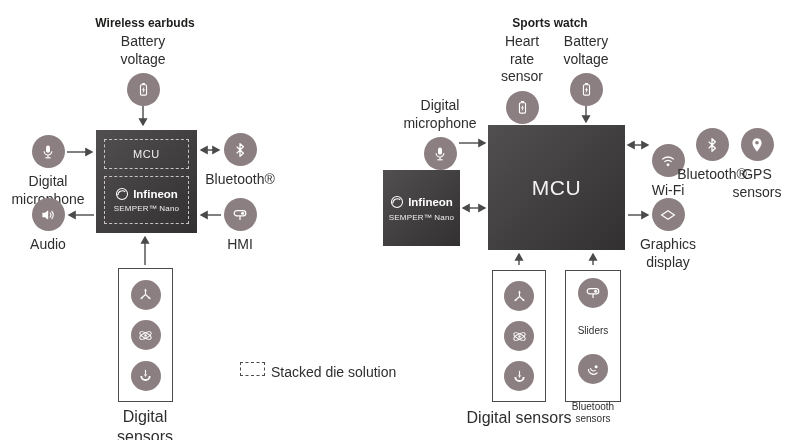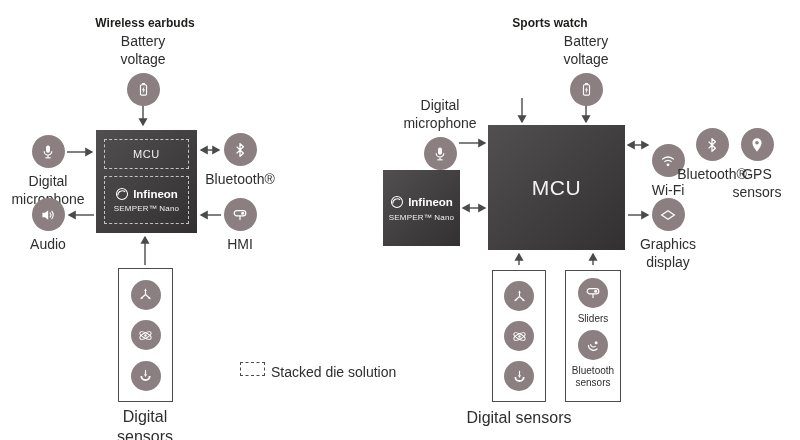--- a/index.html
+++ b/index.html
@@ -16,21 +16,21 @@
   .block { position:absolute; background:linear-gradient(135deg,#514f50 0%,#323031 100%); color:#fff; }
   .die { position:absolute; left:8px; right:8px; border:1px dashed #c9c2c4; }
   .die-mcu { top:9px; height:30px; display:flex; align-items:center; justify-content:center; font-size:11px; letter-spacing:.6px; color:#f1f1f1; }
   .die-semper { top:46px; bottom:9px; display:flex; flex-direction:column; align-items:center; justify-content:center; gap:3px; }
   .brandrow { display:flex; align-items:center; gap:4px; }
   .brand { font-size:11.5px; font-weight:bold; color:#fff; }
   .chip { font-size:8px; letter-spacing:.2px; color:#f1f1f1; }
   .mcu-big { display:flex; align-items:center; justify-content:center; font-size:21px; letter-spacing:.5px; color:#f2f2f2; }
   .semper-standalone { display:flex; flex-direction:column; align-items:center; justify-content:center; gap:4px; }
   .sensorbox { position:absolute; background:#fff; border:1.5px solid #4b4b4b; display:flex; flex-direction:column; align-items:center; justify-content:space-evenly; }
-  .sensorbox.labeled { justify-content:flex-start; padding:7px 2px; gap:5px; }
+  .sensorbox.labeled { justify-content:flex-start; padding:7px 2px; gap:17px; }
   .boxlabel { font-size:10px; color:#2e2e2e; text-align:center; line-height:1.2; }
   .legendbox { position:absolute; border:1.5px dashed #4b4b4b; background:#fff; }
   .legendtext { position:absolute; font-size:14px; color:#2e2e2e; white-space:nowrap; }
 </style>
 </head>
 <body>
 
 <div class="canvas">
 
   <svg class="arrows" width="800" height="440" viewBox="0 0 800 440">
@@ -157,20 +157,30 @@
         </svg>
     </div>
   </div>
   <div class="abs-label" style="left:100px;top:407px;width:90px">Digital sensors</div>
 
   <div class="legendbox" style="left:240px;top:362px;width:25px;height:14px"></div>
   <div class="legendtext" style="left:271px;top:364px">Stacked die solution</div>
 
   <div class="title" style="left:490px;top:8px;width:120px">Sports watch</div>
 
+  <div class="node" style="left:492px;top:33px;width:60px">
+    <div class="label">Heart rate sensor</div>
+    <div class="circle">
+      <svg width="17" height="17" viewBox="0 0 18 18">
+          <rect x="5.8" y="4" width="6.4" height="11" rx="1.2" fill="none" stroke="#fff" stroke-width="1.2"></rect>
+          <rect x="7.3" y="2.2" width="3.4" height="1.6" rx="0.5" fill="#fff"></rect>
+          <path d="M9.9 5.8 L7.3 9.9 H8.8 L8.1 13.2 L10.7 9 H9.2 Z" fill="#fff"></path>
+        </svg>
+    </div>
+  </div>
 
   <div class="node" style="left:556px;top:33px;width:60px">
     <div class="label">Battery voltage</div>
     <div class="circle">
       <svg width="17" height="17" viewBox="0 0 18 18">
           <rect x="5.8" y="4" width="6.4" height="11" rx="1.2" fill="none" stroke="#fff" stroke-width="1.2"></rect>
           <rect x="7.3" y="2.2" width="3.4" height="1.6" rx="0.5" fill="#fff"></rect>
           <path d="M9.9 5.8 L7.3 9.9 H8.8 L8.1 13.2 L10.7 9 H9.2 Z" fill="#fff"></path>
         </svg>
     </div>

